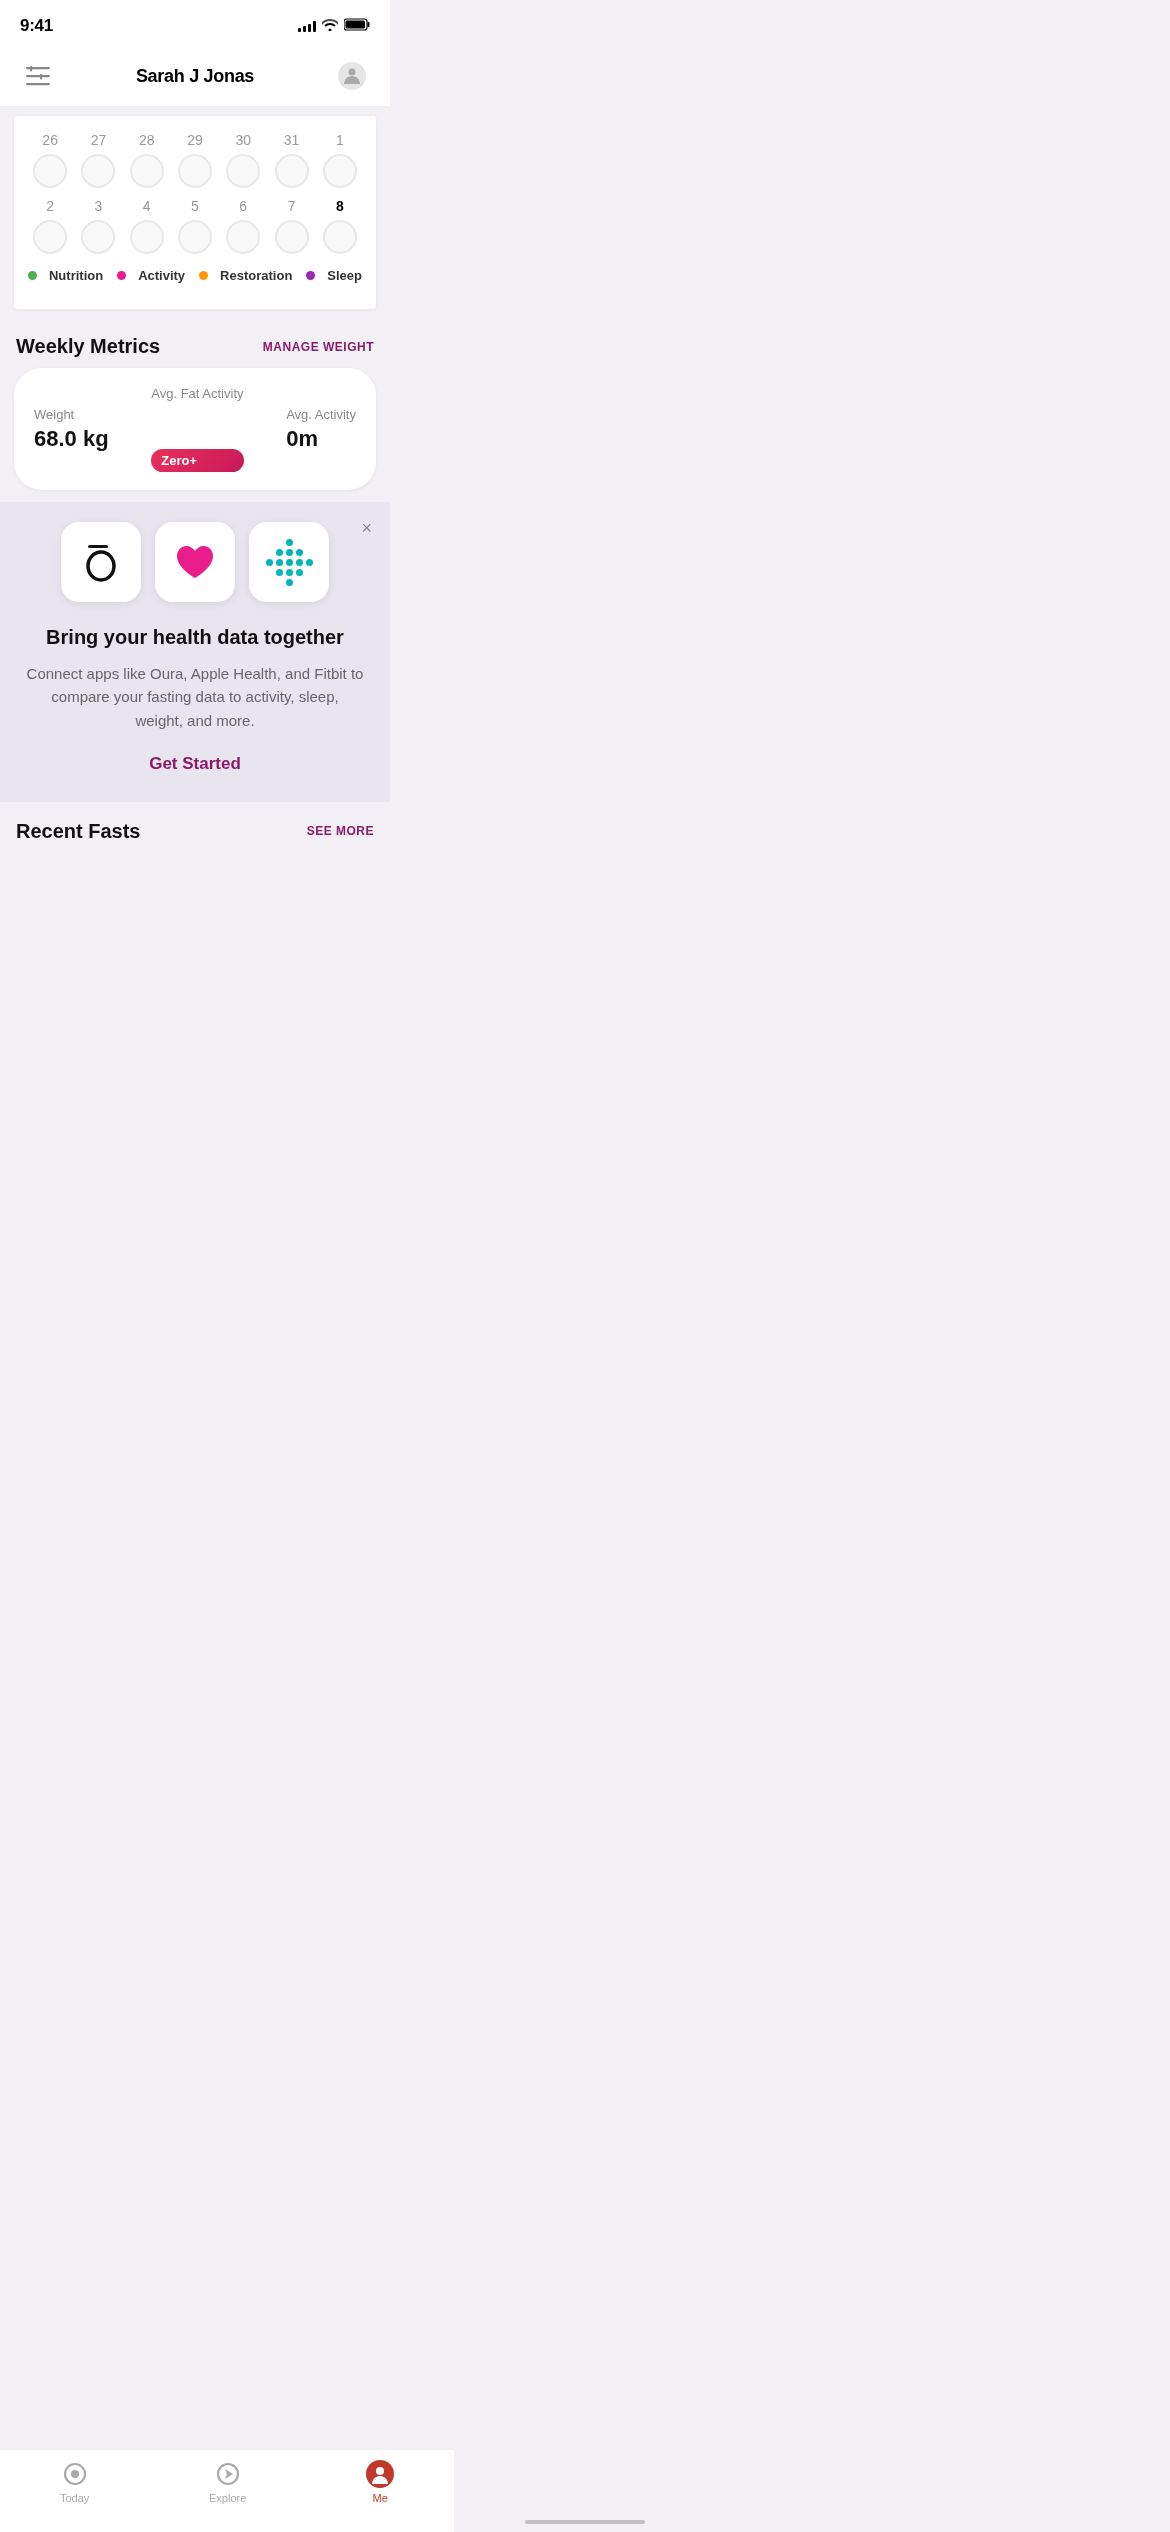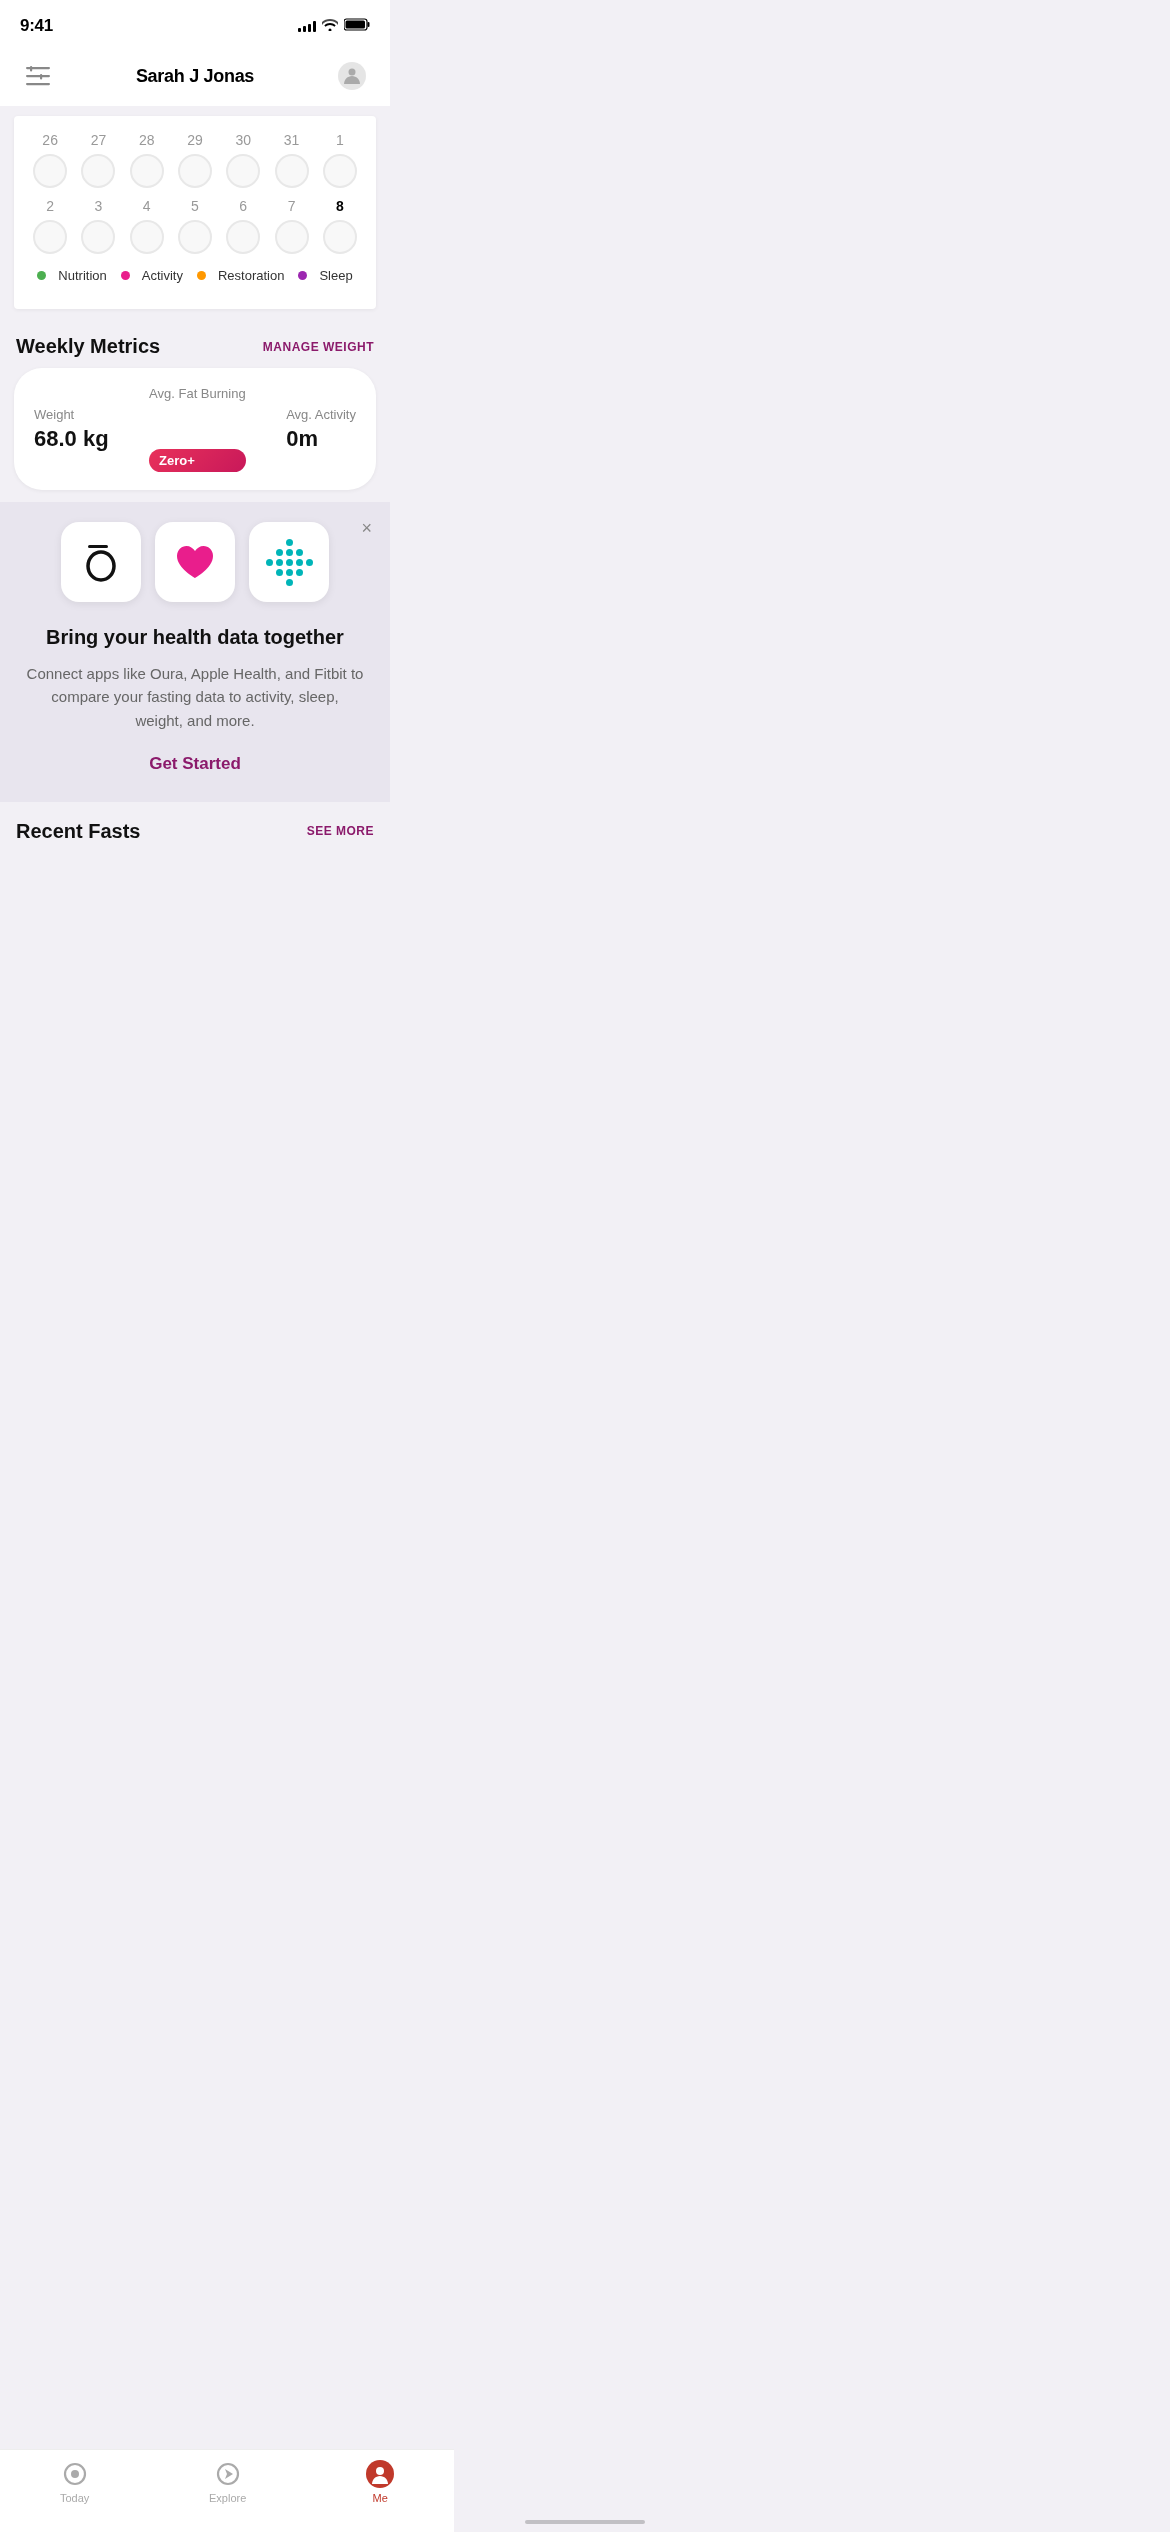--- a/index.html
+++ b/index.html
@@ -105,20 +105,21 @@
       gap: 14px;
       margin-top: 14px;
       flex-wrap: wrap;
     }
     .legend-item {
       display: flex;
       align-items: center;
       gap: 12px;
       font-size: 13px;
       color: #333;
+      font-weight: bold;
     }
     .legend-dot {
       width: 9px;
       height: 9px;
       border-radius: 50%;
     }
 
     
     .section-header {
       display: flex;
@@ -434,21 +435,21 @@
 <div class="section-header">
   <span class="section-title">Weekly Metrics</span>
   <span class="section-action">MANAGE WEIGHT</span>
 </div>
 <div class="metrics-card">
   <div class="metric-item">
     <span class="metric-label">Weight</span>
     <span class="metric-value">68.0 kg</span>
   </div>
   <div class="metric-item">
-    <span class="metric-label">Avg. Fat Burning</span>
+    <span class="metric-label">Avg. Fat Activity</span>
     <span class="zero-badge">Zero+</span>
   </div>
   <div class="metric-item">
     <span class="metric-label">Avg. Activity</span>
     <span class="metric-value">0m</span>
   </div>
 </div>
 
 <div class="health-banner">
   <span class="banner-close">×</span>

